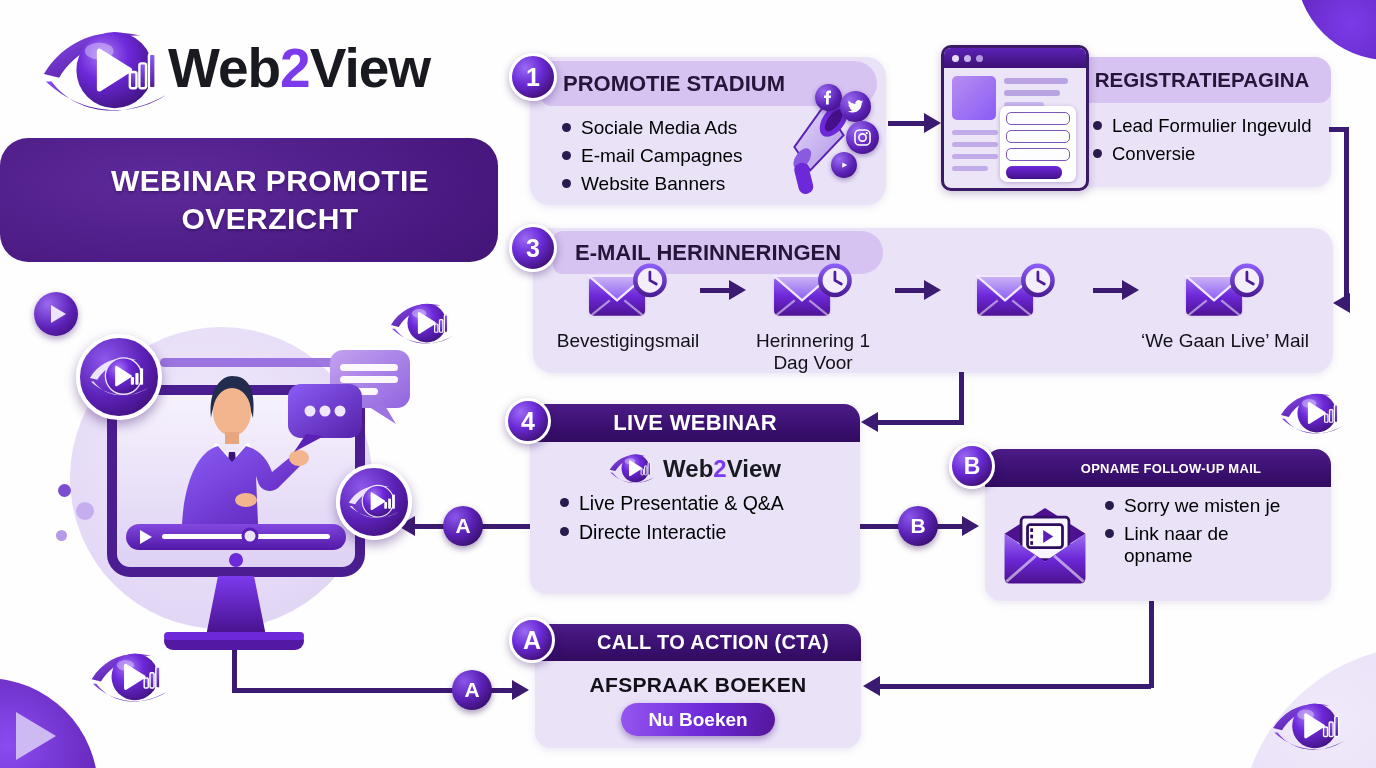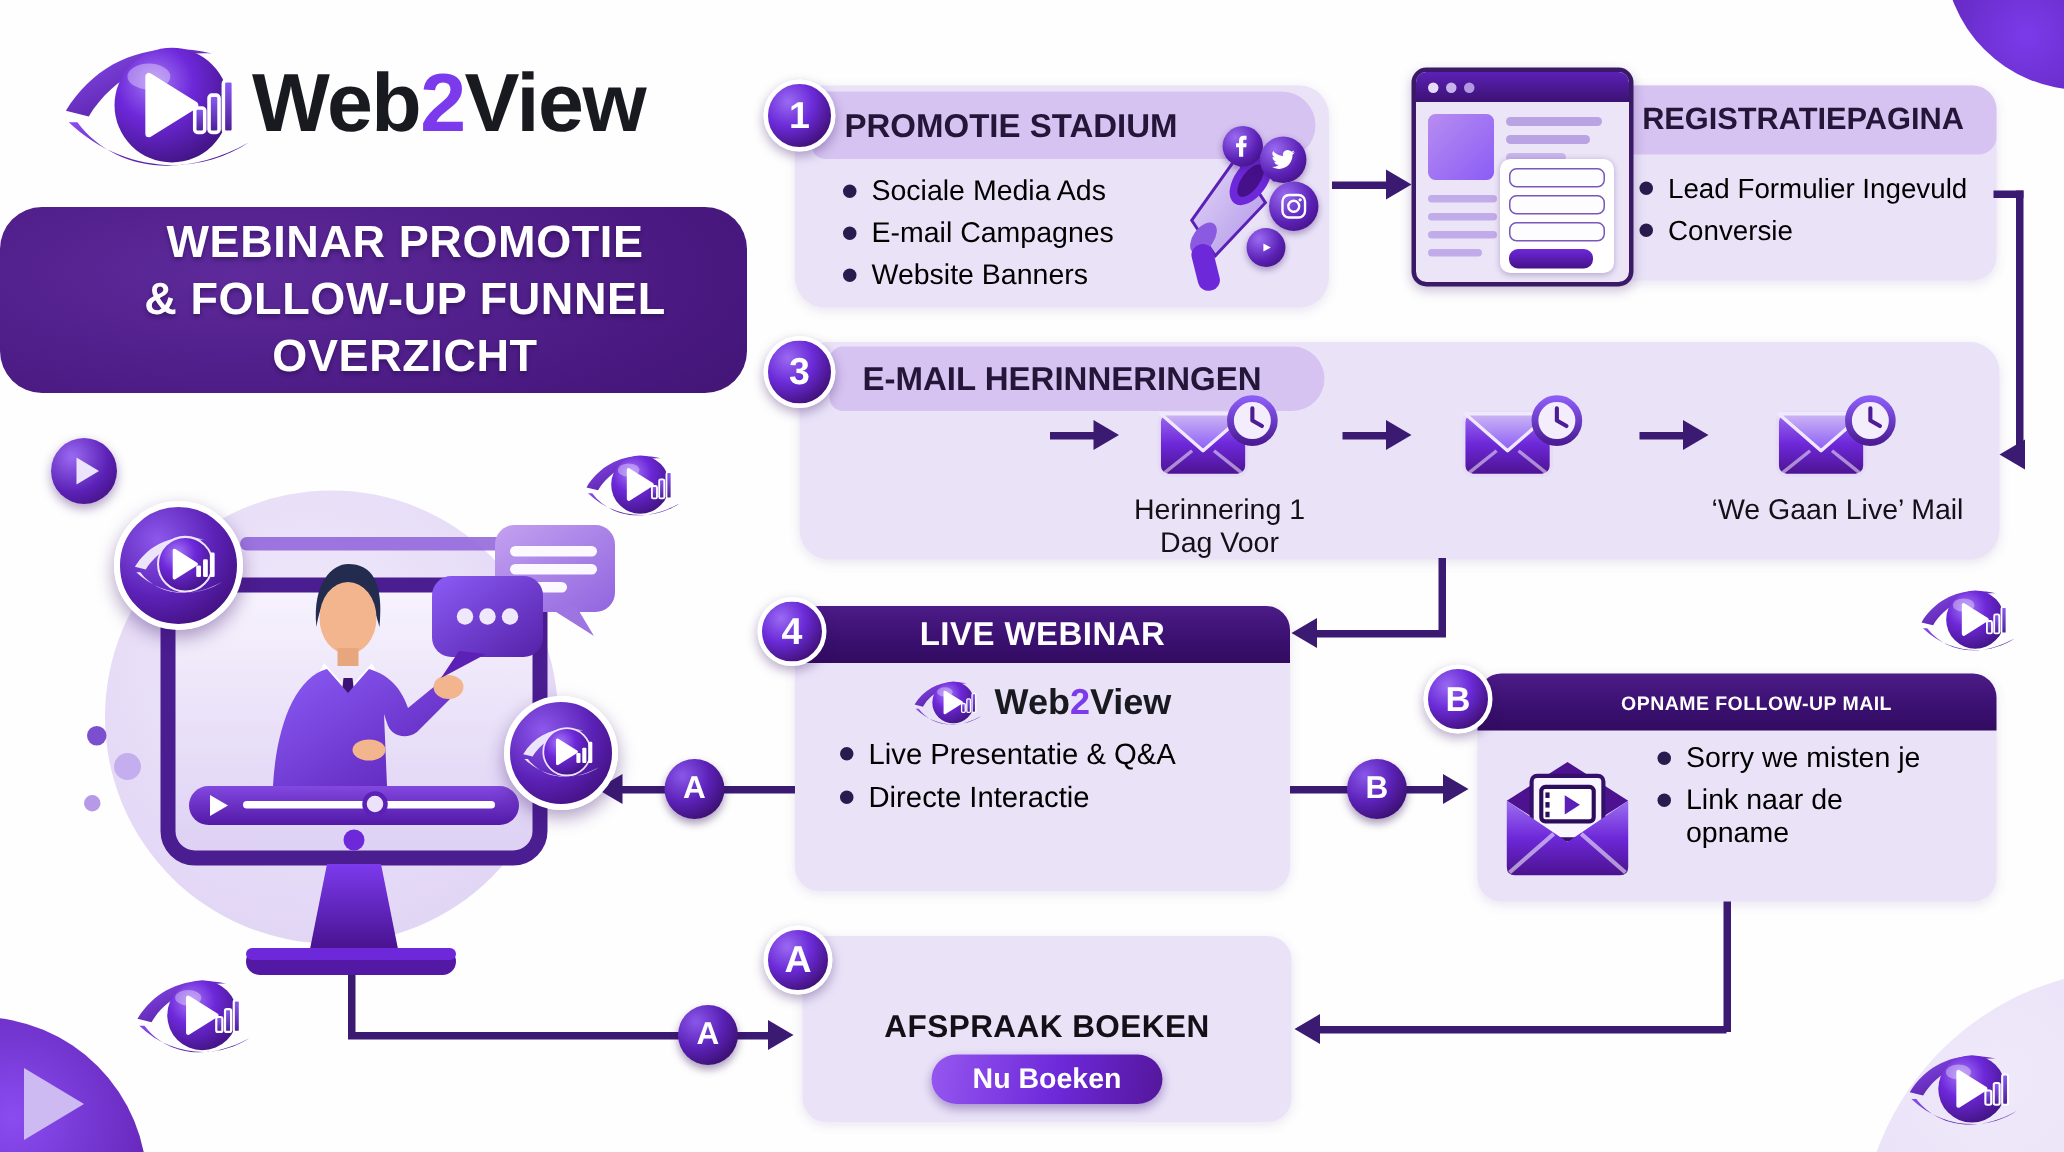--- a/index.html
+++ b/index.html
@@ -186,21 +186,20 @@
   <div class="abs" style="left:16px;top:712px;width:0;height:0;border-left:40px solid #cdbaf3;
               border-top:24px solid transparent;border-bottom:24px solid transparent;"></div>
 
   <svg class="abs" viewBox="0 0 132 96" style="left:42px;top:26px;width:126px;height:92px;">
       <use href="#gEye"></use>
     </svg>
   <div class="brand-text"><span>Web</span><span class="p2">2</span><span>View</span></div>
 
   <div class="banner">
     <div>WEBINAR PROMOTIE</div>
-    <div>&amp; FOLLOW-UP FUNNEL</div>
     <div>OVERZICHT</div>
   </div>
 
   <div class="panel" style="left:530px;top:57px;width:356px;height:148px;">
     <div class="pill" style="left:11px;top:4px;width:314px;height:45px;font-size:22px;">PROMOTIE STADIUM</div>
     <ul class="blist" style="left:30px;top:60px;">
       <li>Sociale Media Ads</li>
       <li>E-mail Campagnes</li>
       <li>Website Banners</li>
     </ul>
@@ -270,20 +269,26 @@
       <li style="font-size:18.5px;">Conversie</li>
     </ul>
   </div>
 
   <div class="ln" style="left:1329px;top:127px;width:20px;height:5px;"></div>
   <div class="ln" style="left:1344px;top:127px;width:5px;height:176px;"></div>
   <div class="ah-l" style="left:1333px;top:293px;"></div>
 
   <div class="panel" style="left:533px;top:228px;width:800px;height:145px;">
     <div class="pill" style="left:20px;top:3px;width:308px;height:43px;font-size:22px;">E-MAIL HERINNERINGEN</div>
+    <div class="step" style="left:5px;top:34px;width:180px;">
+      <svg viewBox="0 0 92 72" width="84" height="66">
+          <use href="#gEnvClock"></use>
+        </svg>
+      <div class="lbl">Bevestigingsmail</div>
+    </div>
     <div class="step" style="left:215px;top:34px;width:130px;">
       <svg viewBox="0 0 92 72" width="84" height="66">
           <use href="#gEnvClock"></use>
         </svg>
       <div class="lbl">Herinnering 1 Dag Voor</div>
     </div>
     <div class="step" style="left:400px;top:34px;width:165px;">
       <svg viewBox="0 0 92 72" width="84" height="66">
           <use href="#gEnvClock"></use>
         </svg>
@@ -345,20 +350,21 @@
   <div class="ln" style="left:1149px;top:601px;width:5px;height:87px;"></div>
   <div class="ln" style="left:879px;top:684px;width:272px;height:5px;"></div>
   <div class="ah-l" style="left:863px;top:676px;"></div>
 
   <div class="ln" style="left:232px;top:626px;width:5px;height:66px;"></div>
   <div class="ln" style="left:232px;top:688px;width:282px;height:5px;"></div>
   <div class="ah-r" style="left:512px;top:680px;"></div>
   <div class="clabel" style="left:452px;top:670px;">A</div>
 
   <div class="panel" style="left:535px;top:624px;width:326px;height:124px;border-radius:16px;">
+    <div class="bar" style="height:37px;font-size:20px;padding-left:30px;">CALL TO ACTION (CTA)</div>
     <div class="abs" style="left:0;right:0;top:49px;text-align:center;font-size:21px;font-weight:bold;color:#141018;letter-spacing:.3px;">AFSPRAAK BOEKEN</div>
     <button class="cta-btn">Nu Boeken</button>
   </div>
   <div class="nbadge" style="left:509px;top:617px;width:46px;height:46px;">A</div>
 
   <div class="abs" style="left:70px;top:327px;width:302px;height:302px;border-radius:50%;
               background:radial-gradient(circle at 45% 35%,#f0eafb 0%,#e2d6f5 75%);"></div>
 
   <svg class="abs" viewBox="0 0 274 306" style="left:98px;top:348px;width:274px;height:306px;z-index:2;">
     <rect x="62" y="10" width="202" height="9" rx="4.5" fill="#9468dc" opacity="0.9"></rect>

